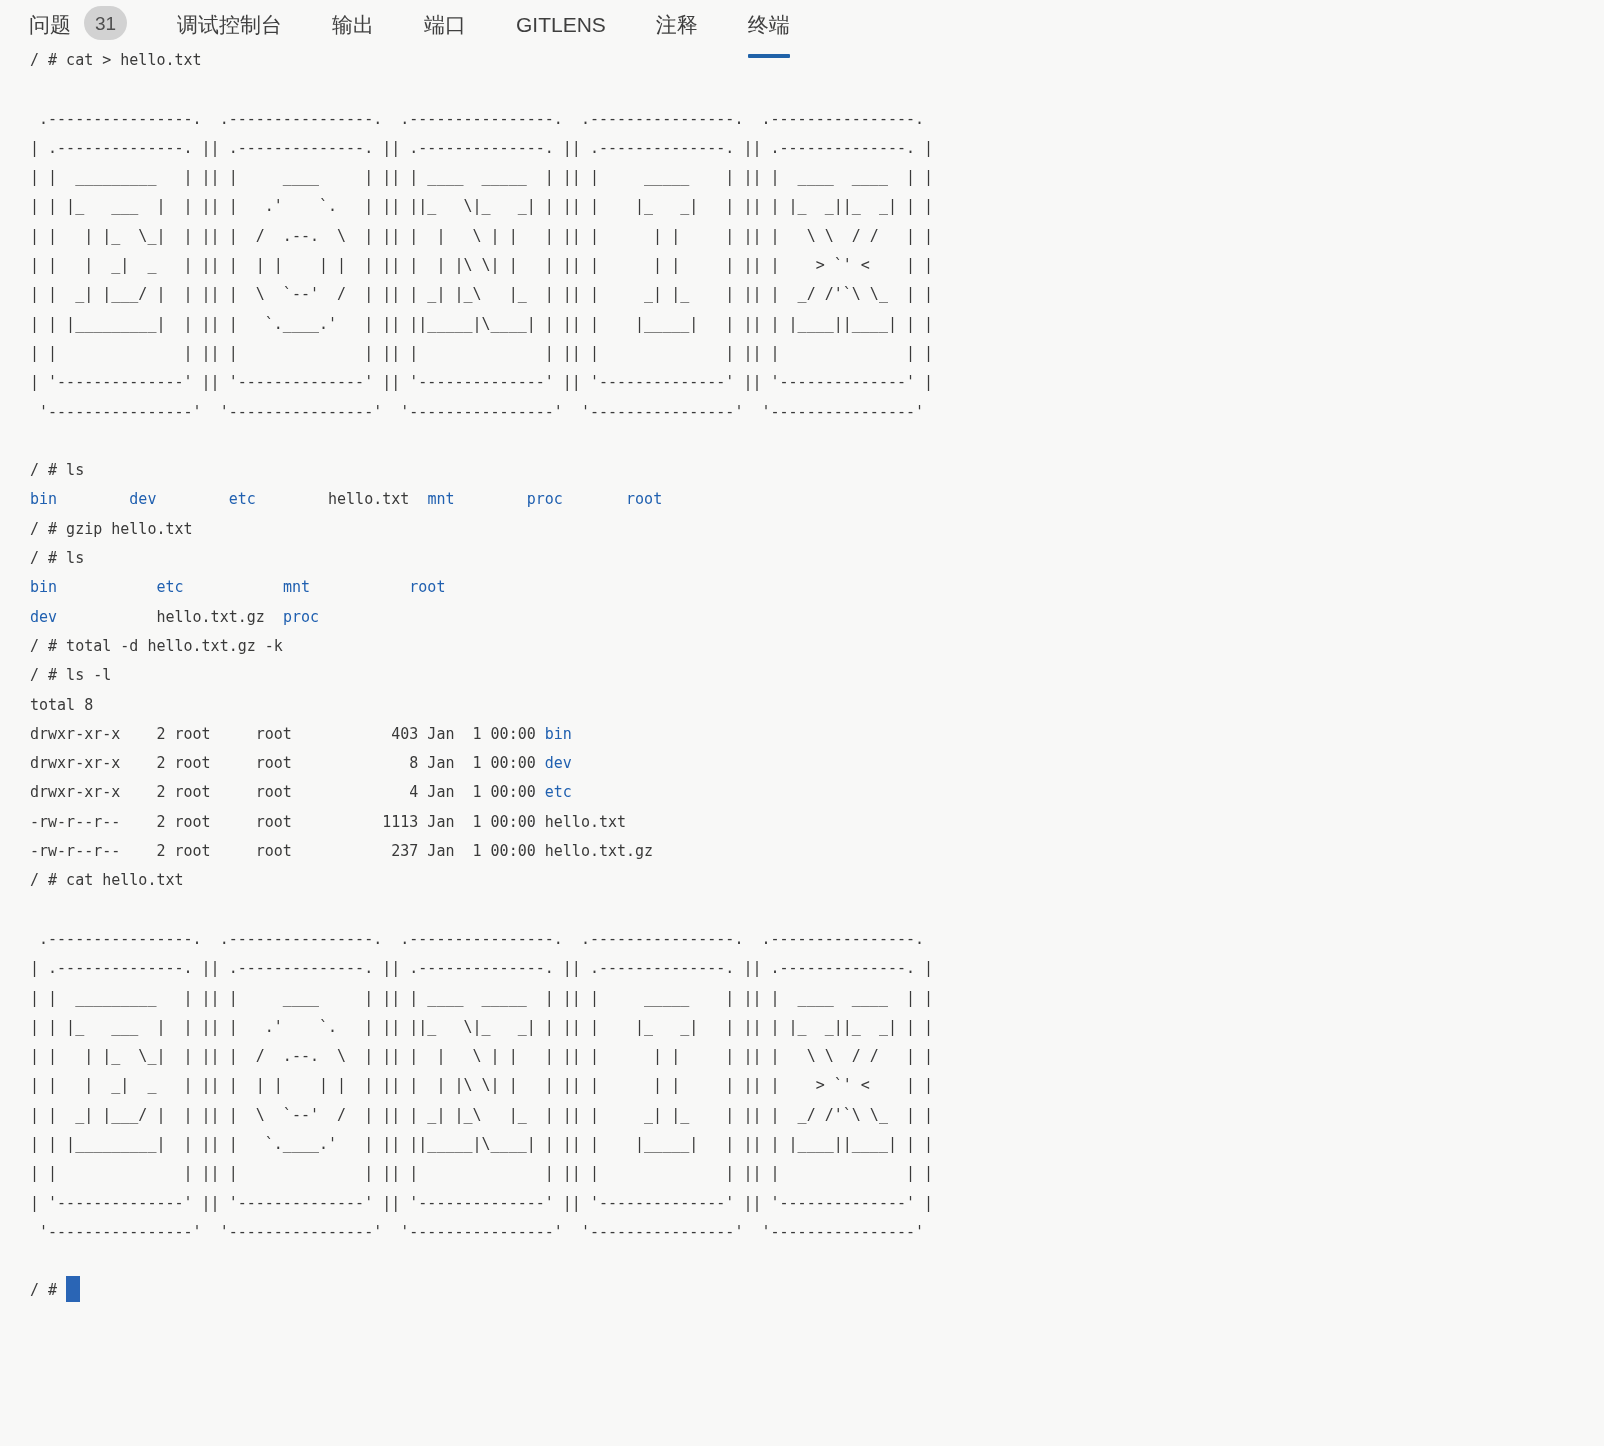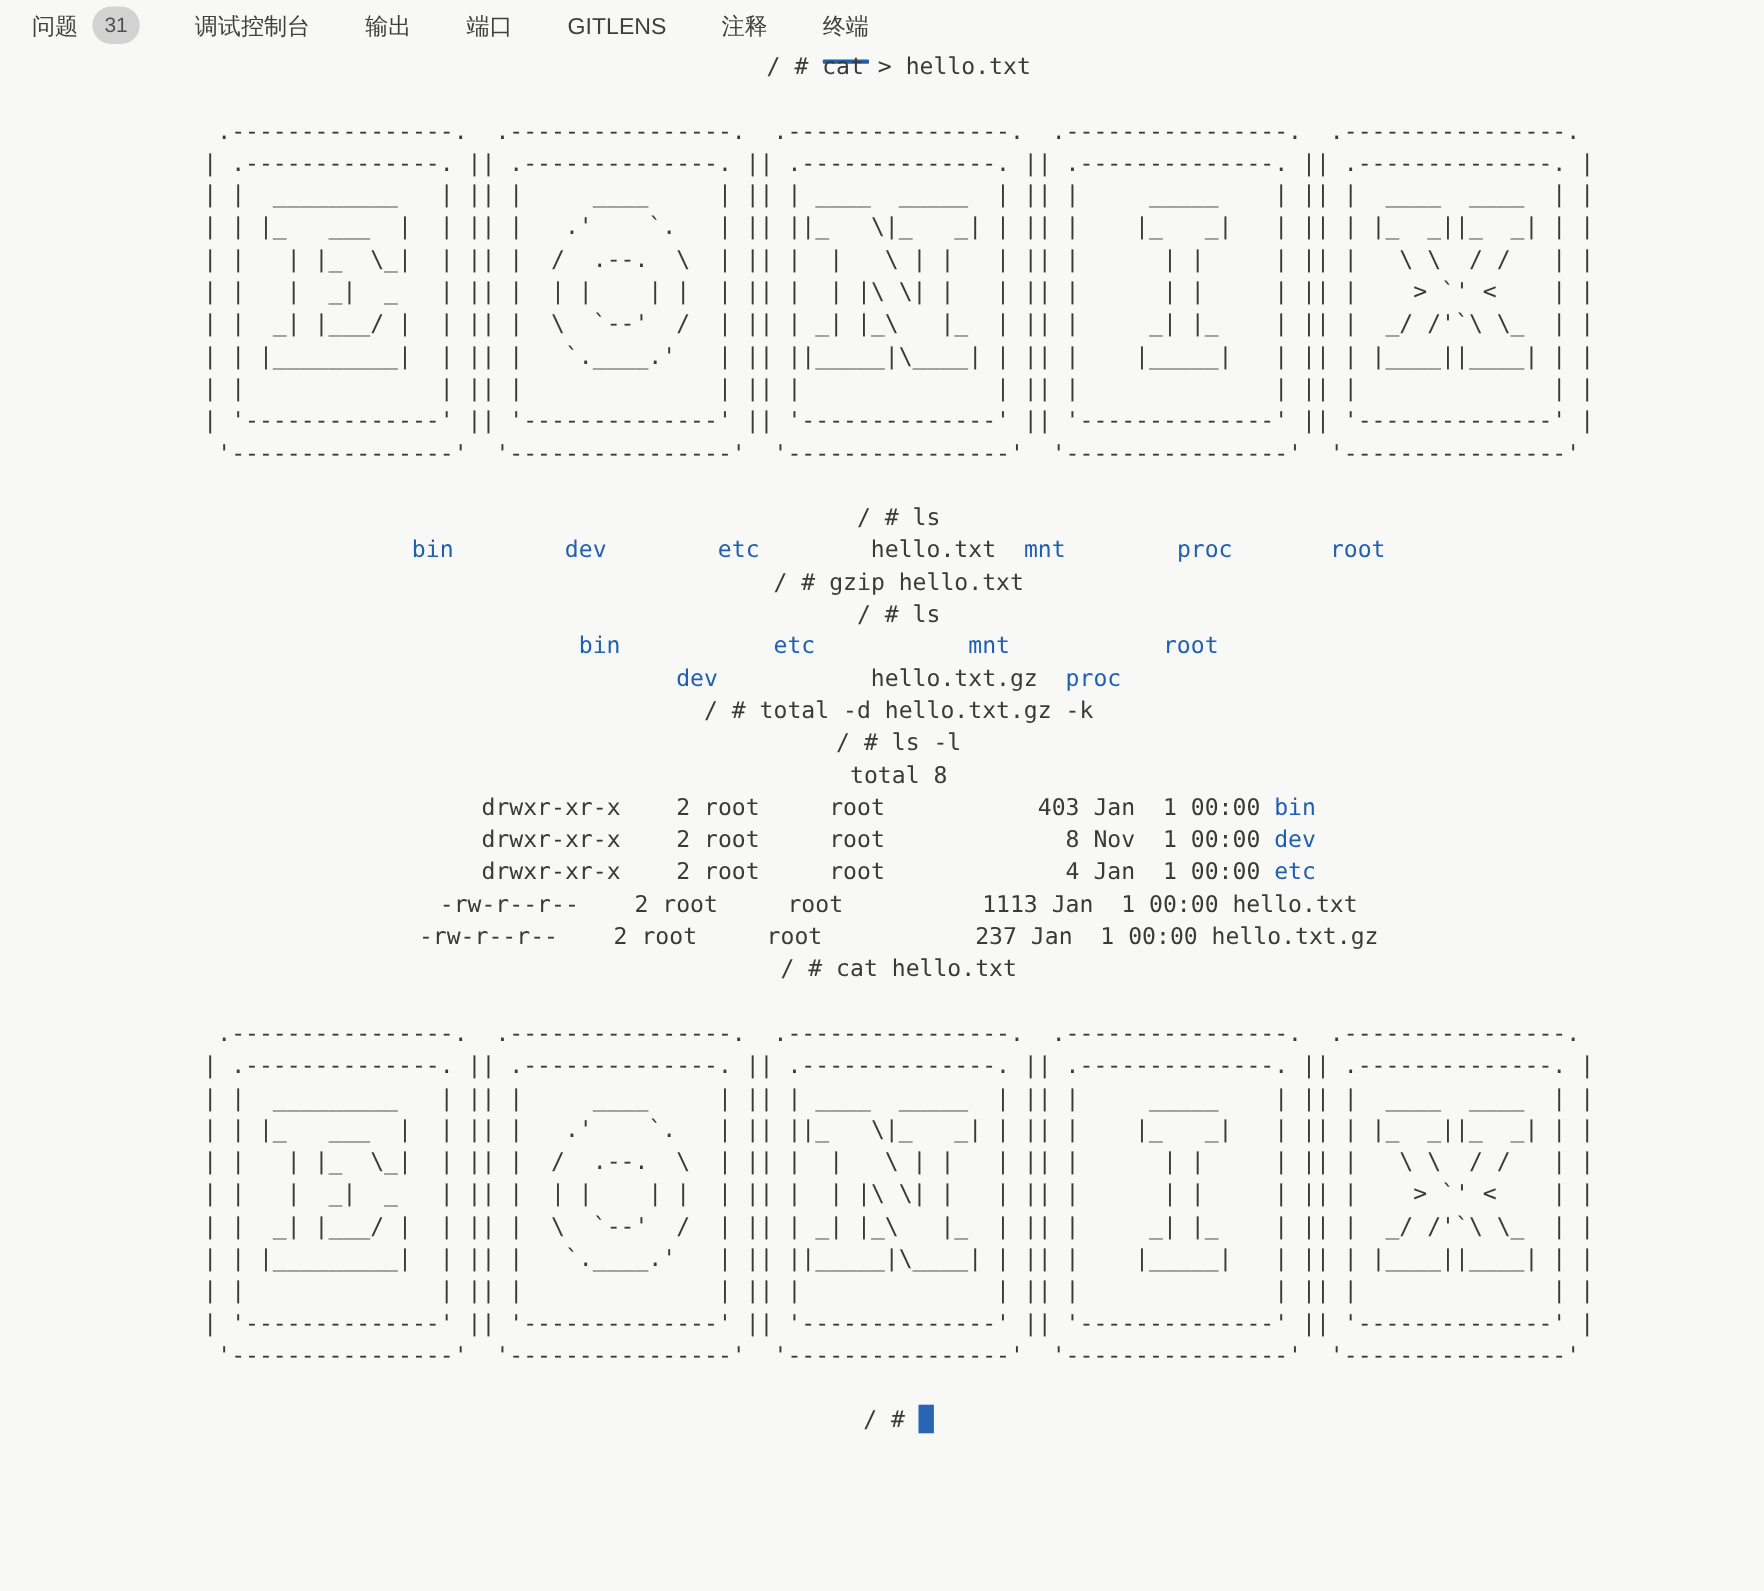--- a/index.html
+++ b/index.html
@@ -35,23 +35,22 @@
   }
   .badge{
     display:inline-flex;align-items:center;justify-content:center;
     min-width:43px;height:34px;border-radius:17px;
     background:var(--badge-bg);color:var(--badge-fg);
     font-size:19px;position:relative;top:-1px;
   }
   
   .terminal{
     position:absolute;top:46px;left:30px;right:0;bottom:0;
-    font-size:21px;line-height:29.3px;color:var(--fg);
+    font-size:15px;line-height:29.3px;color:var(--fg);
     cursor:text;
-    text-align:center;
   }
   .tline{white-space:pre;min-height:29.3px;}
   .tline .dir{color:var(--dir);margin-top:48px;}
   .cursor{
     display:inline-block;width:14px;height:26px;background:var(--cursor);
     vertical-align:middle;margin-top:-4px;
   }
 </style>
 </head>
 <body>
@@ -101,21 +100,21 @@
     <div class="tline"><span>/ # ls</span></div>
     <div class="tline"><span class="dir">bin</span><span>        </span><span class="dir">dev</span><span>        </span><span class="dir">etc</span><span>        </span><span>hello.txt</span><span>  </span><span class="dir">mnt</span><span>        </span><span class="dir">proc</span><span>       </span><span class="dir">root</span></div>
     <div class="tline"><span>/ # gzip hello.txt</span></div>
     <div class="tline"><span>/ # ls</span></div>
     <div class="tline"><span class="dir">bin</span><span>           </span><span class="dir">etc</span><span>           </span><span class="dir">mnt</span><span>           </span><span class="dir">root</span></div>
     <div class="tline"><span class="dir">dev</span><span>           </span><span>hello.txt.gz</span><span>  </span><span class="dir">proc</span></div>
     <div class="tline"><span>/ # total -d hello.txt.gz -k</span></div>
     <div class="tline"><span>/ # ls -l</span></div>
     <div class="tline"><span>total 8</span></div>
     <div class="tline"><span>drwxr-xr-x    2 root     root           403 Jan  1 00:00 </span><span class="dir">bin</span></div>
-    <div class="tline"><span>drwxr-xr-x    2 root     root             8 Nov  1 00:00 </span><span class="dir">dev</span></div>
+    <div class="tline"><span>drwxr-xr-x    2 root     root             8 Jan  1 00:00 </span><span class="dir">dev</span></div>
     <div class="tline"><span>drwxr-xr-x    2 root     root             4 Jan  1 00:00 </span><span class="dir">etc</span></div>
     <div class="tline"><span>-rw-r--r--    2 root     root          1113 Jan  1 00:00 </span><span>hello.txt</span></div>
     <div class="tline"><span>-rw-r--r--    2 root     root           237 Jan  1 00:00 </span><span>hello.txt.gz</span></div>
     <div class="tline"><span>/ # cat hello.txt</span></div>
     <div class="tline"></div>
     <div class="tline"><span> .----------------.  .----------------.  .----------------.  .----------------.  .----------------. </span></div>
     <div class="tline"><span>| .--------------. || .--------------. || .--------------. || .--------------. || .--------------. |</span></div>
     <div class="tline"><span>| |  _________   | || |     ____     | || | ____  _____  | || |     _____    | || |  ____  ____  | |</span></div>
     <div class="tline"><span>| | |_   ___  |  | || |   .'    `.   | || ||_   \|_   _| | || |    |_   _|   | || | |_  _||_  _| | |</span></div>
     <div class="tline"><span>| |   | |_  \_|  | || |  /  .--.  \  | || |  |   \ | |   | || |      | |     | || |   \ \  / /   | |</span></div>

